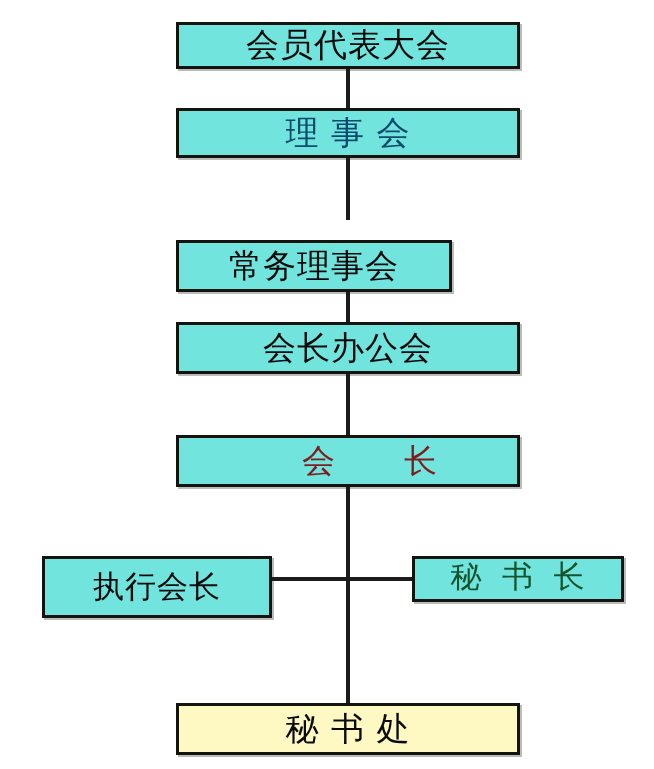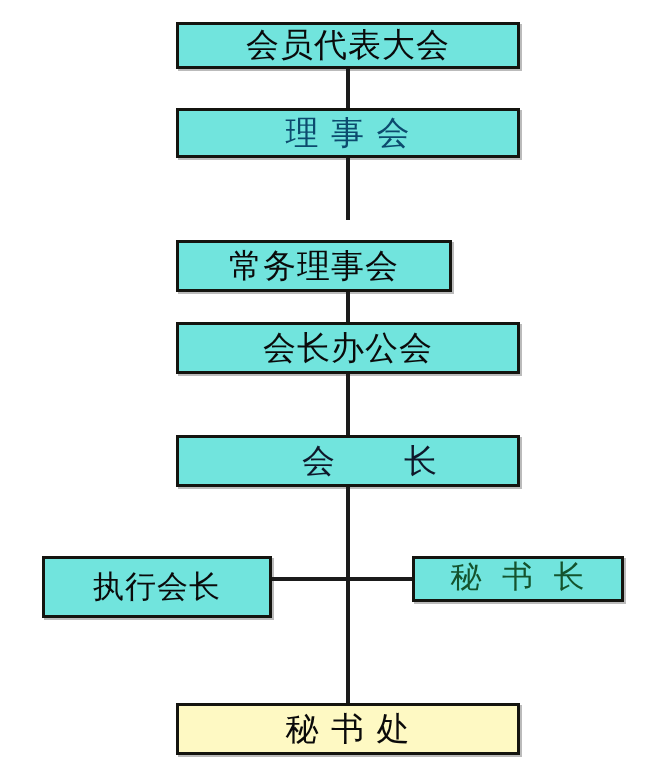--- a/index.html
+++ b/index.html
@@ -72,21 +72,21 @@
       <div class="node s-wide" style="left: 176px; top: 108px; width: 344px; height: 50px; background: rgb(113, 228, 221); border-color: rgb(20, 20, 15);">
         <span class="node-label" style="color: #0c4a6e;">理 事 会</span>
       </div>
       <div class="node s-wide" style="left: 176px; top: 220px; width: 276px; height: 52px; background: rgb(113, 228, 221); border-color: rgb(20, 20, 15); margin-top: 20px;">
         <span class="node-label" style="color: rgb(10, 10, 10);">常务理事会</span>
       </div>
       <div class="node s-wide" style="left: 176px; top: 322px; width: 344px; height: 52px; background: rgb(113, 228, 221); border-color: rgb(20, 20, 15);">
         <span class="node-label" style="color: rgb(10, 10, 10);">会长办公会</span>
       </div>
       <div class="node s-wide" style="left: 176px; top: 435px; width: 344px; height: 52px; background: rgb(113, 228, 221); border-color: rgb(20, 20, 15);">
-        <span class="node-label" style="color: #0f172a; margin-left: 44px;">会　　长</span>
+        <span class="node-label" style="color: #7f1d1d; margin-left: 44px;">会　　长</span>
       </div>
       <div class="node s-side" style="left: 42px; top: 556px; width: 230px; height: 62px; background: rgb(113, 228, 221); border-color: rgb(20, 20, 15);">
         <span class="node-label" style="color: rgb(10, 10, 10);">执行会长</span>
       </div>
       <div class="node s-side" style="left: 412px; top: 556px; width: 212px; height: 46px; background: rgb(113, 228, 221); border-color: rgb(20, 20, 15);">
         <span class="node-label" style="color: #14532d; font-family: Liberation Mono, monospace;">秘 书 长</span>
       </div>
       <div class="node s-wide" style="left: 176px; top: 703px; width: 344px; height: 52px; background: #fef9c3; border-color: rgb(20, 20, 15);">
         <span class="node-label" style="color: rgb(10, 10, 10);">秘 书 处</span>
       </div>

